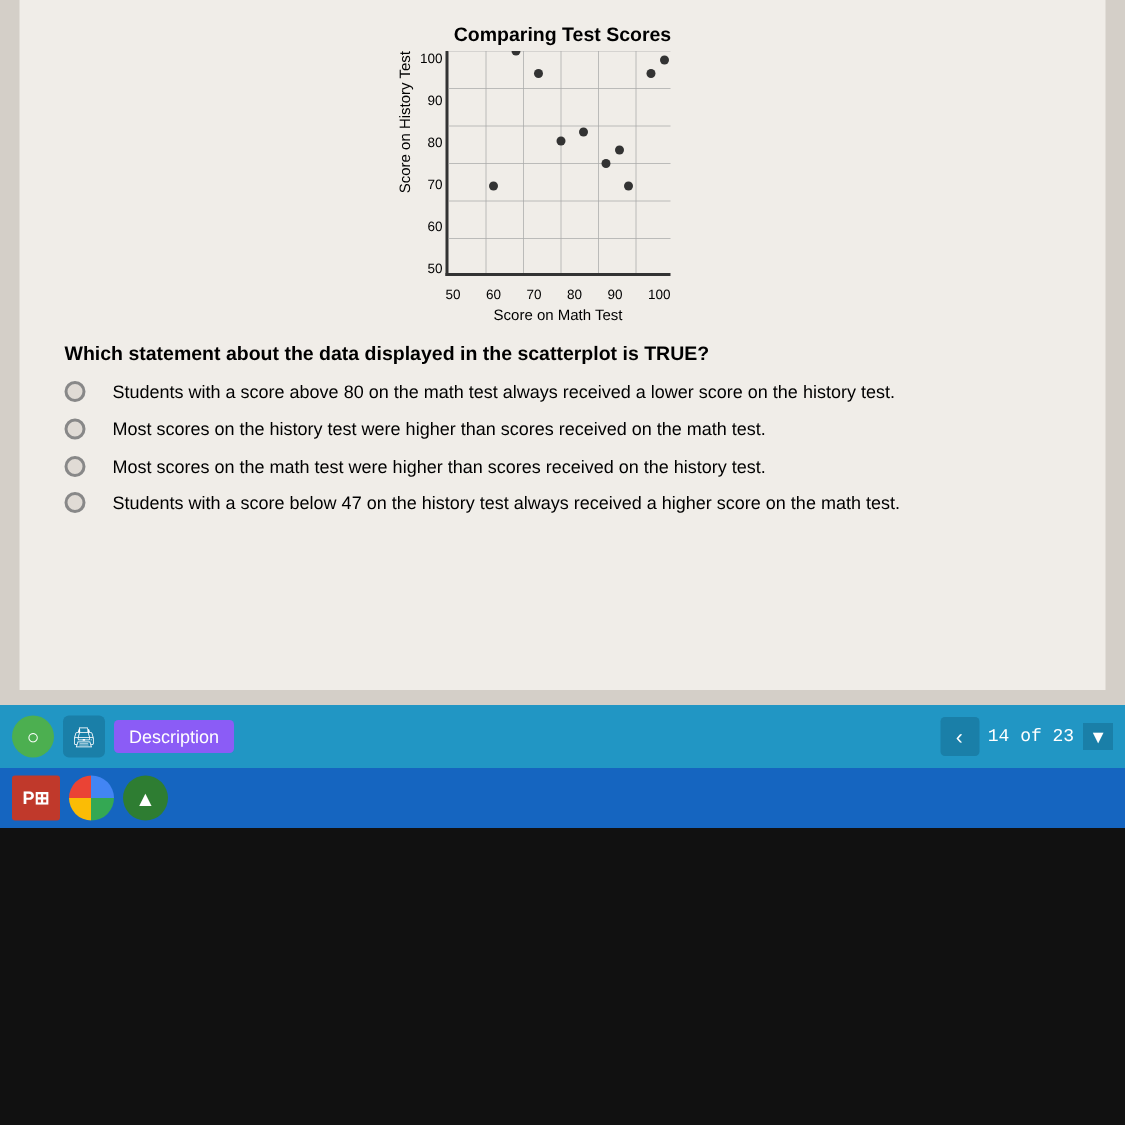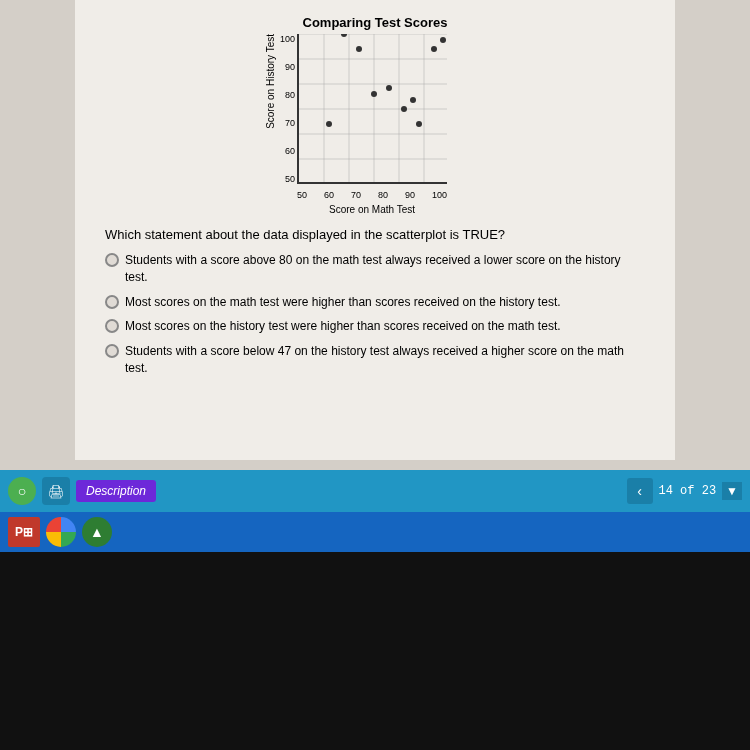--- a/index.html
+++ b/index.html
@@ -15,21 +15,21 @@
     .screen {
       width: 750px;
       height: 510px;
       background: #d4cfc8;
       position: relative;
     }
 
     .content-area {
       background: #f0ede8;
       margin: 0 auto;
-      width: 600px;
+      width: 724px;
       min-height: 460px;
       padding: 15px 20px 10px 20px;
       position: relative;
     }
 
     .chart-section {
       display: flex;
       justify-content: center;
       margin-bottom: 12px;
     }
@@ -83,30 +83,30 @@
       padding-left: 0px;
       margin-top: 2px;
     }
 
     .question-section {
       padding: 0 10px;
     }
 
     .question-text {
       font-size: 13px;
-      font-weight: normal;
+      font-weight: bold;
       margin-bottom: 10px;
     }
 
     .answer-option {
       display: flex;
       align-items: flex-start;
       margin-bottom: 8px;
       font-size: 12px;
-      gap: 6px;
+      gap: 18px;
     }
 
     .radio-btn {
       width: 14px;
       height: 14px;
       border-radius: 50%;
       border: 2px solid #888;
       background: #e0dbd5;
       flex-shrink: 0;
       margin-top: 1px;
@@ -146,28 +146,27 @@
       width: 28px;
       height: 28px;
       border: none;
       display: flex;
       align-items: center;
       justify-content: center;
       cursor: pointer;
     }
 
     .description-btn {
-      background: #6d28d9;
+      background: #8b5cf6;
       color: white;
       border: none;
       padding: 4px 10px;
       font-size: 12px;
       border-radius: 3px;
       cursor: pointer;
-      font-style: italic;
     }
 
     .nav-right {
       margin-left: auto;
       display: flex;
       align-items: center;
       gap: 6px;
     }
 
     .nav-arrow {
@@ -342,26 +341,26 @@
     <div class="question-section">
       <div class="question-text">Which statement about the data displayed in the scatterplot is TRUE?</div>
 
       <div class="answer-option">
         <div class="radio-btn"></div>
         <span class="answer-text">Students with a score above 80 on the math test always received a lower score on the history test.</span>
       </div>
 
       <div class="answer-option">
         <div class="radio-btn"></div>
-        <span class="answer-text">Most scores on the math test were higher than scores received on the history test.</span>
+        <span class="answer-text">Most scores on the history test were higher than scores received on the math test.</span>
       </div>
 
       <div class="answer-option">
         <div class="radio-btn"></div>
-        <span class="answer-text">Most scores on the history test were higher than scores received on the math test.</span>
+        <span class="answer-text">Most scores on the math test were higher than scores received on the history test.</span>
       </div>
 
       <div class="answer-option">
         <div class="radio-btn"></div>
         <span class="answer-text">Students with a score below 47 on the history test always received a higher score on the math test.</span>
       </div>
     </div>
   </div>
 
   <div class="taskbar">

